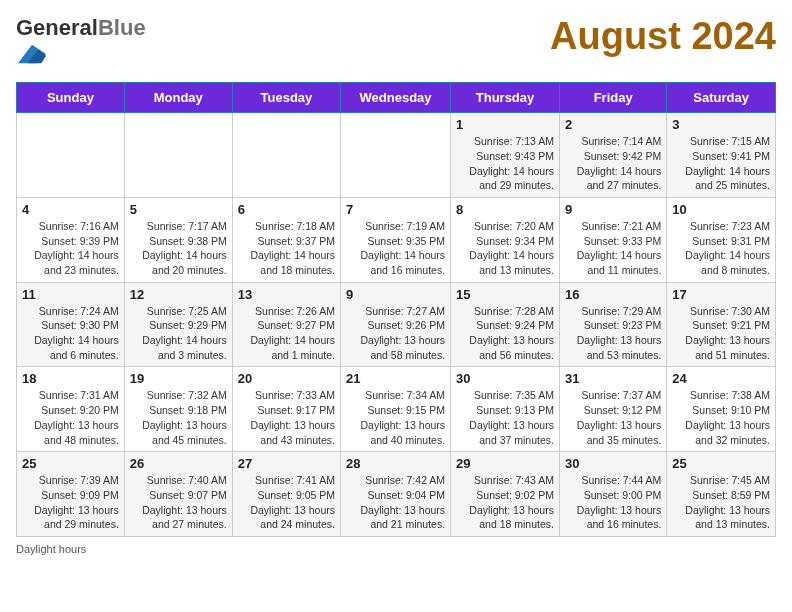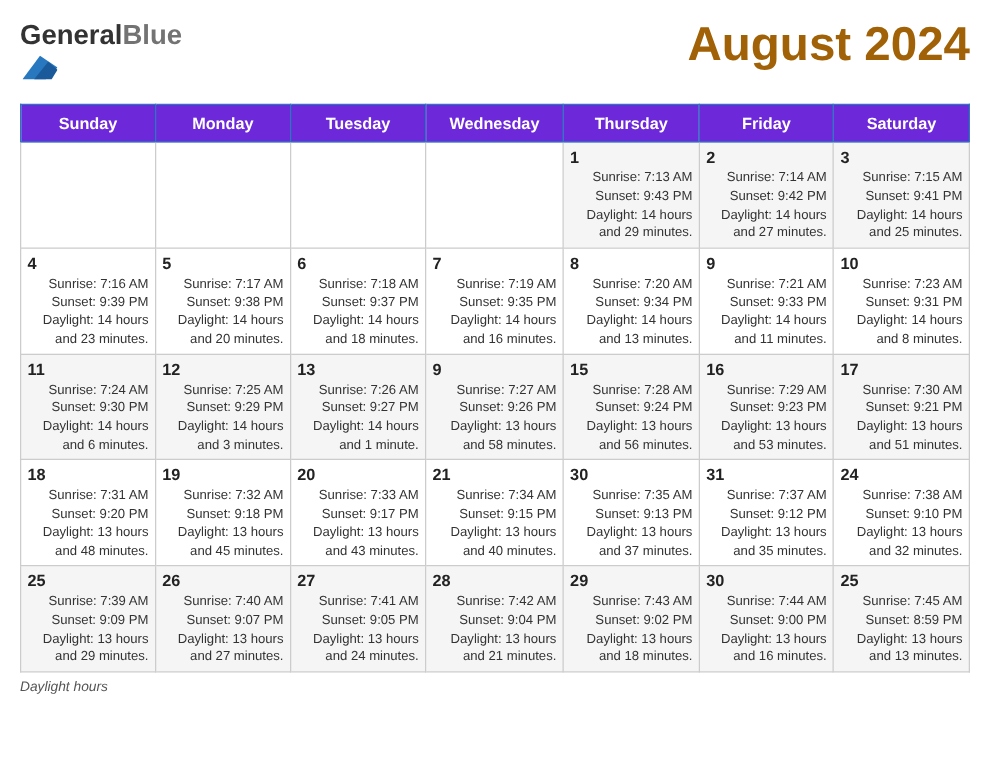--- a/index.html
+++ b/index.html
@@ -89,21 +89,20 @@
       text-align: right;
     }
     .empty-cell {
       background: #fff !important;
     }
     .footer-note {
       margin-top: 6px;
       font-size: 11px;
       color: #555;
       text-align: left;
-      font-style: italic;
     }
   </style>
 </head>
 <body>
 
 <div class="header-area">
   <div class="logo-container">
     <div>
       <div class="logo-text">
         <span class="logo-general">General</span><span class="logo-blue">Blue</span>

